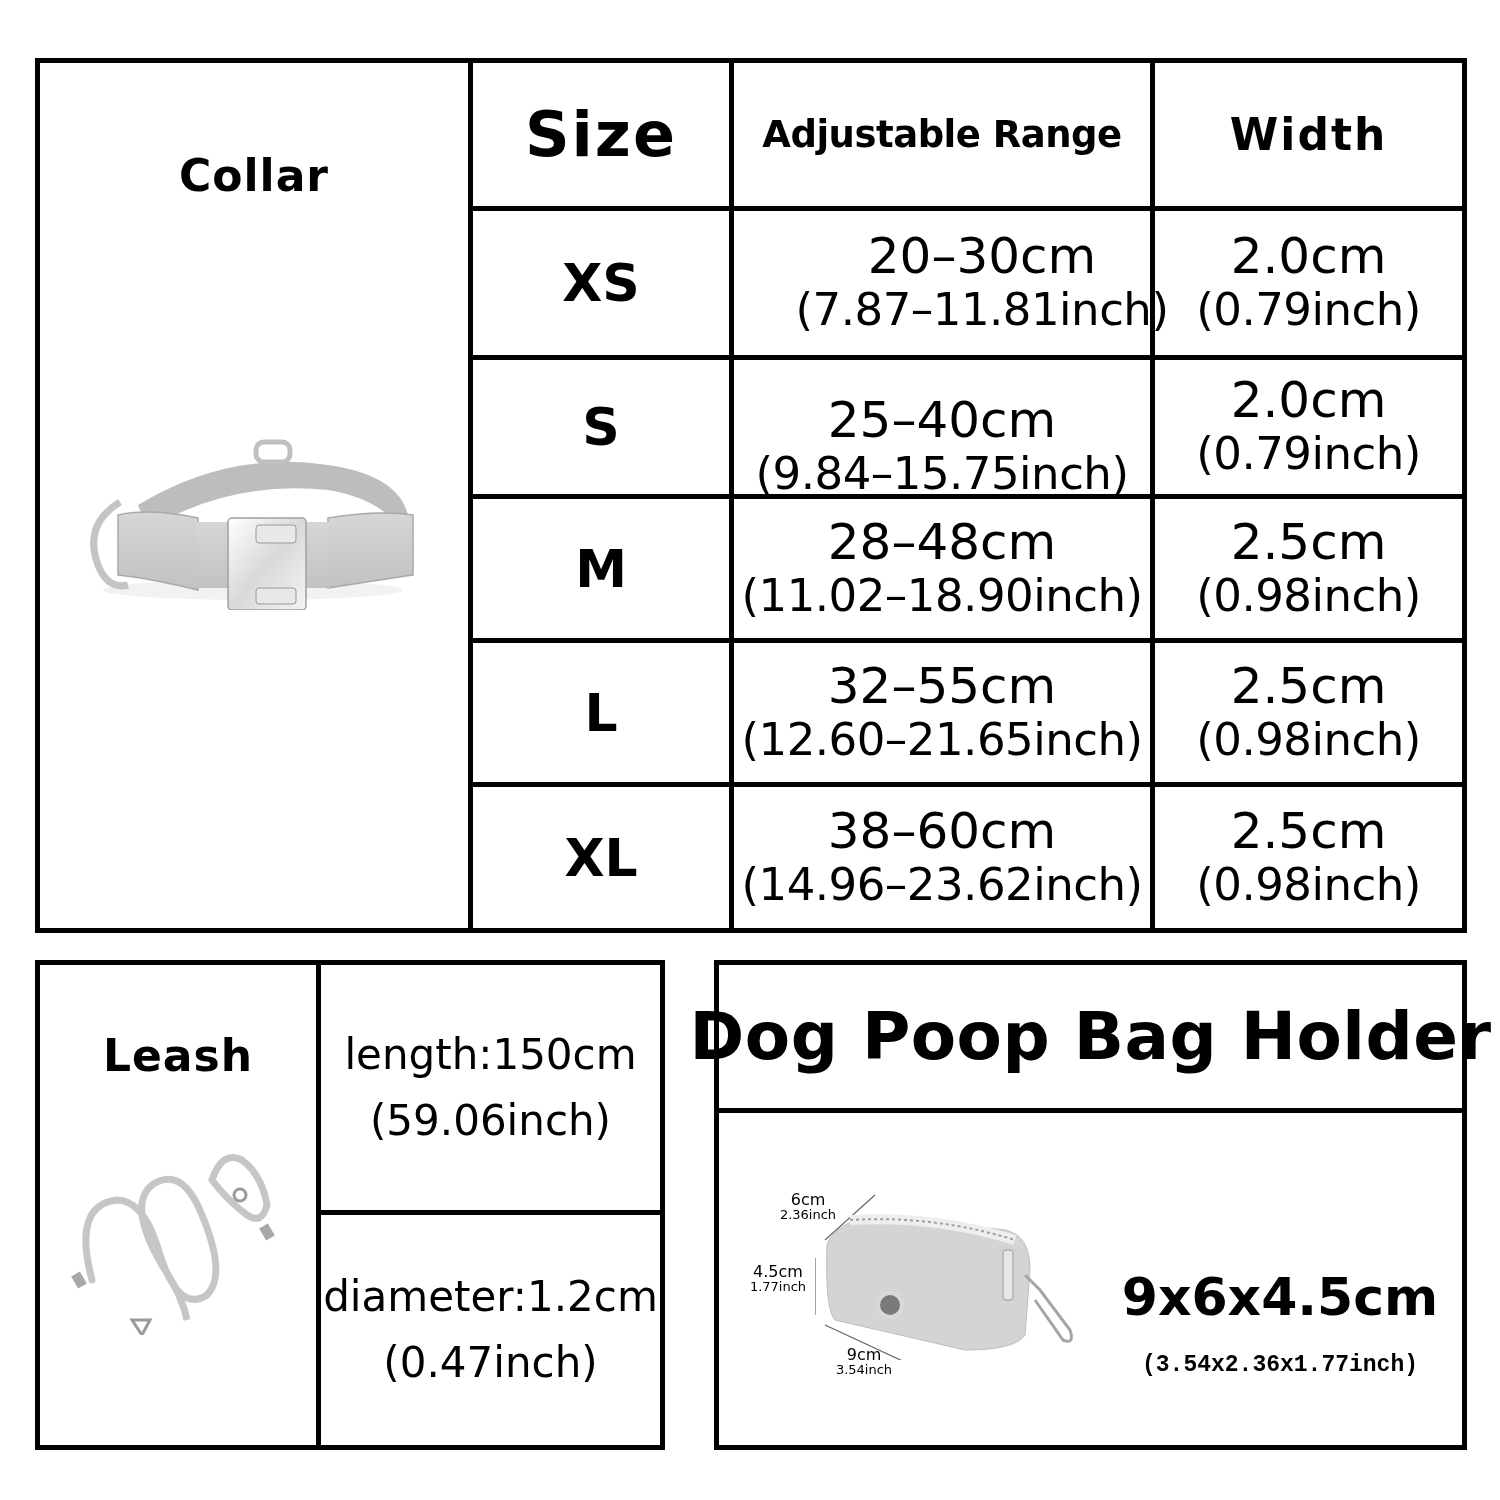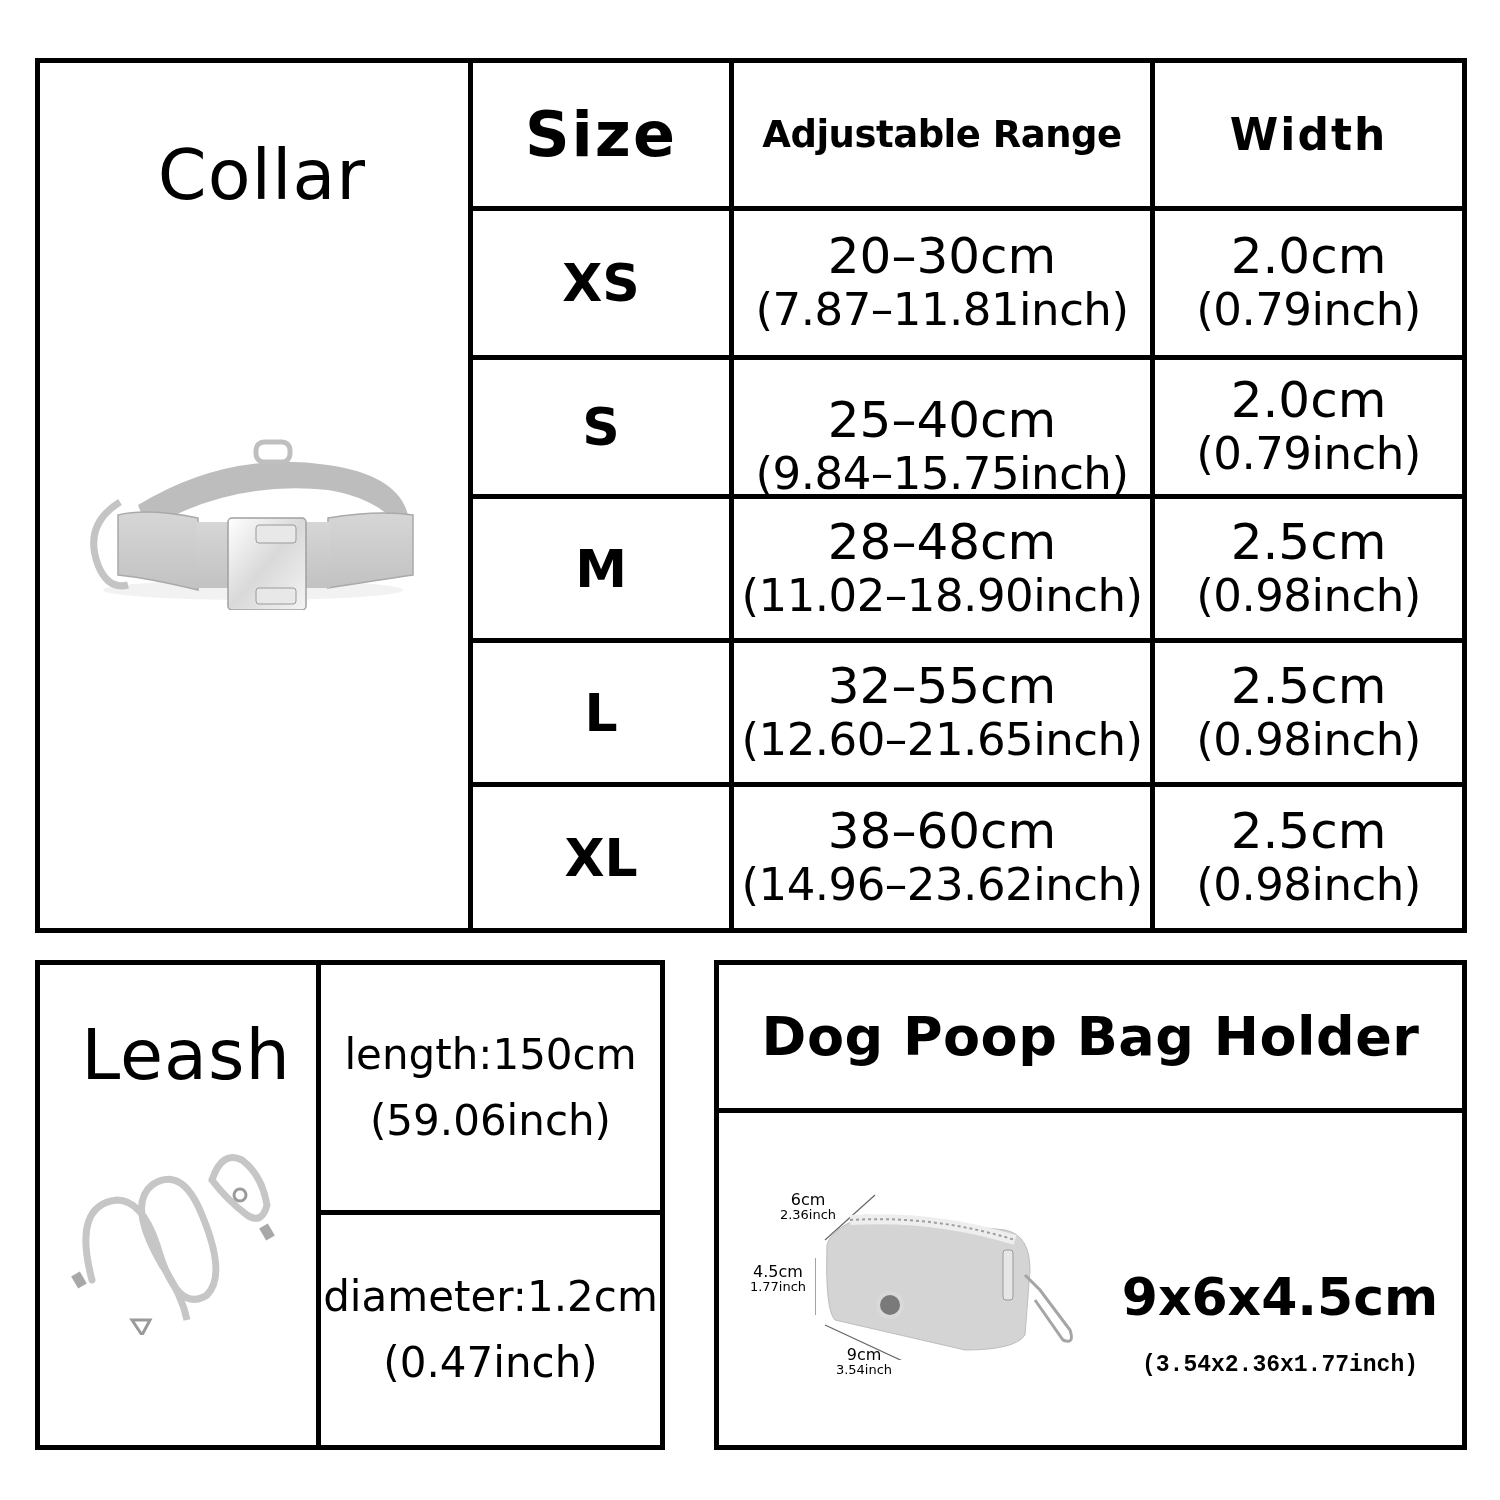--- a/index.html
+++ b/index.html
@@ -3,29 +3,29 @@
 <meta charset="utf-8">
 <style>
   html, body { margin: 0; padding: 0; background: #ffffff; }
   body { width: 1500px; height: 1500px; position: relative; overflow: hidden;
          font-family: "DejaVu Sans", sans-serif; color: #000; }
   .box { position: absolute; border: 5px solid #000; box-sizing: border-box; background: #fff; }
   .vline { position: absolute; width: 5px; background: #000; }
   .hline { position: absolute; height: 5px; background: #000; }
   .cell { position: absolute; display: flex; flex-direction: column;
           align-items: center; justify-content: center; text-align: center; }
-  .title { font-size: 70px; font-weight: normal; letter-spacing: 1px; margin-left: 8px; }
+  .title { font-size: 44px; font-weight: bold; letter-spacing: 1px; }
   .hdr-size { font-size: 62px; font-weight: bold; letter-spacing: 2px; }
   .hdr-range { font-size: 37px; font-weight: bold; letter-spacing: -0.5px; white-space: nowrap; }
   .hdr-width { font-size: 44px; font-weight: bold; letter-spacing: 2px; }
   .size { font-size: 52px; font-weight: bold; }
   .main-val { font-size: 50px; line-height: 54px; white-space: nowrap; }
   .sub-val { font-size: 45px; line-height: 54px; white-space: nowrap; letter-spacing: -0.5px; }
   .leash-val { font-size: 42px; line-height: 66px; white-space: nowrap; }
-  .poop-title { font-size: 54px; font-weight: bold; letter-spacing: 0.5px; white-space: nowrap; }
+  .poop-title { font-size: 66px; font-weight: bold; letter-spacing: 0.5px; white-space: nowrap; }
   .dim-big { font-size: 52px; font-weight: bold; white-space: nowrap; }
   .dim-small { font-size: 23px; font-weight: bold; white-space: nowrap; }
   .tiny-lbl { position: absolute; text-align: center; line-height: 1; white-space: nowrap; }
   .tiny-lbl .a { font-size: 16px; display: block; }
   .tiny-lbl .b { font-size: 13px; display: block; }
 </style>
 </head>
 <body>
 
 <div class="box" style="left:35px; top:58px; width:1432px; height:875px;"></div>
@@ -71,21 +71,21 @@
     <rect x="178" y="95" width="40" height="18" rx="3" fill="#e8e8e8" stroke="#9a9a9a"></rect>
     <rect x="178" y="158" width="40" height="16" rx="3" fill="#e8e8e8" stroke="#9a9a9a"></rect>
   </svg>
 </div>
 
 <div class="cell hdr-size" style="left:473px; top:63px; width:256px; height:143px;">Size</div>
 <div class="cell hdr-range" style="left:734px; top:63px; width:416px; height:143px;">Adjustable Range</div>
 <div class="cell hdr-width" style="left:1155px; top:63px; width:307px; height:143px;">Width</div>
 
 <div class="cell size" style="left:473px; top:211px; width:256px; height:144px;">XS</div>
-<div class="cell" style="left:734px; top:211px; width:416px; height:144px;">
+<div class="cell" style="left:734px; top:211px; width:416px; height:144px;padding-left:40px;">
   <span class="main-val">20–30cm</span>
   <span class="sub-val">(7.87–11.81inch)</span>
 </div>
 <div class="cell" style="left:1155px; top:211px; width:307px; height:144px;">
   <span class="main-val">2.0cm</span>
   <span class="sub-val">(0.79inch)</span>
 </div>
 
 <div class="cell size" style="left:473px; top:360px; width:256px; height:134px;">S</div>
 <div class="cell" style="left:734px; top:360px; width:416px; height:174px;">

